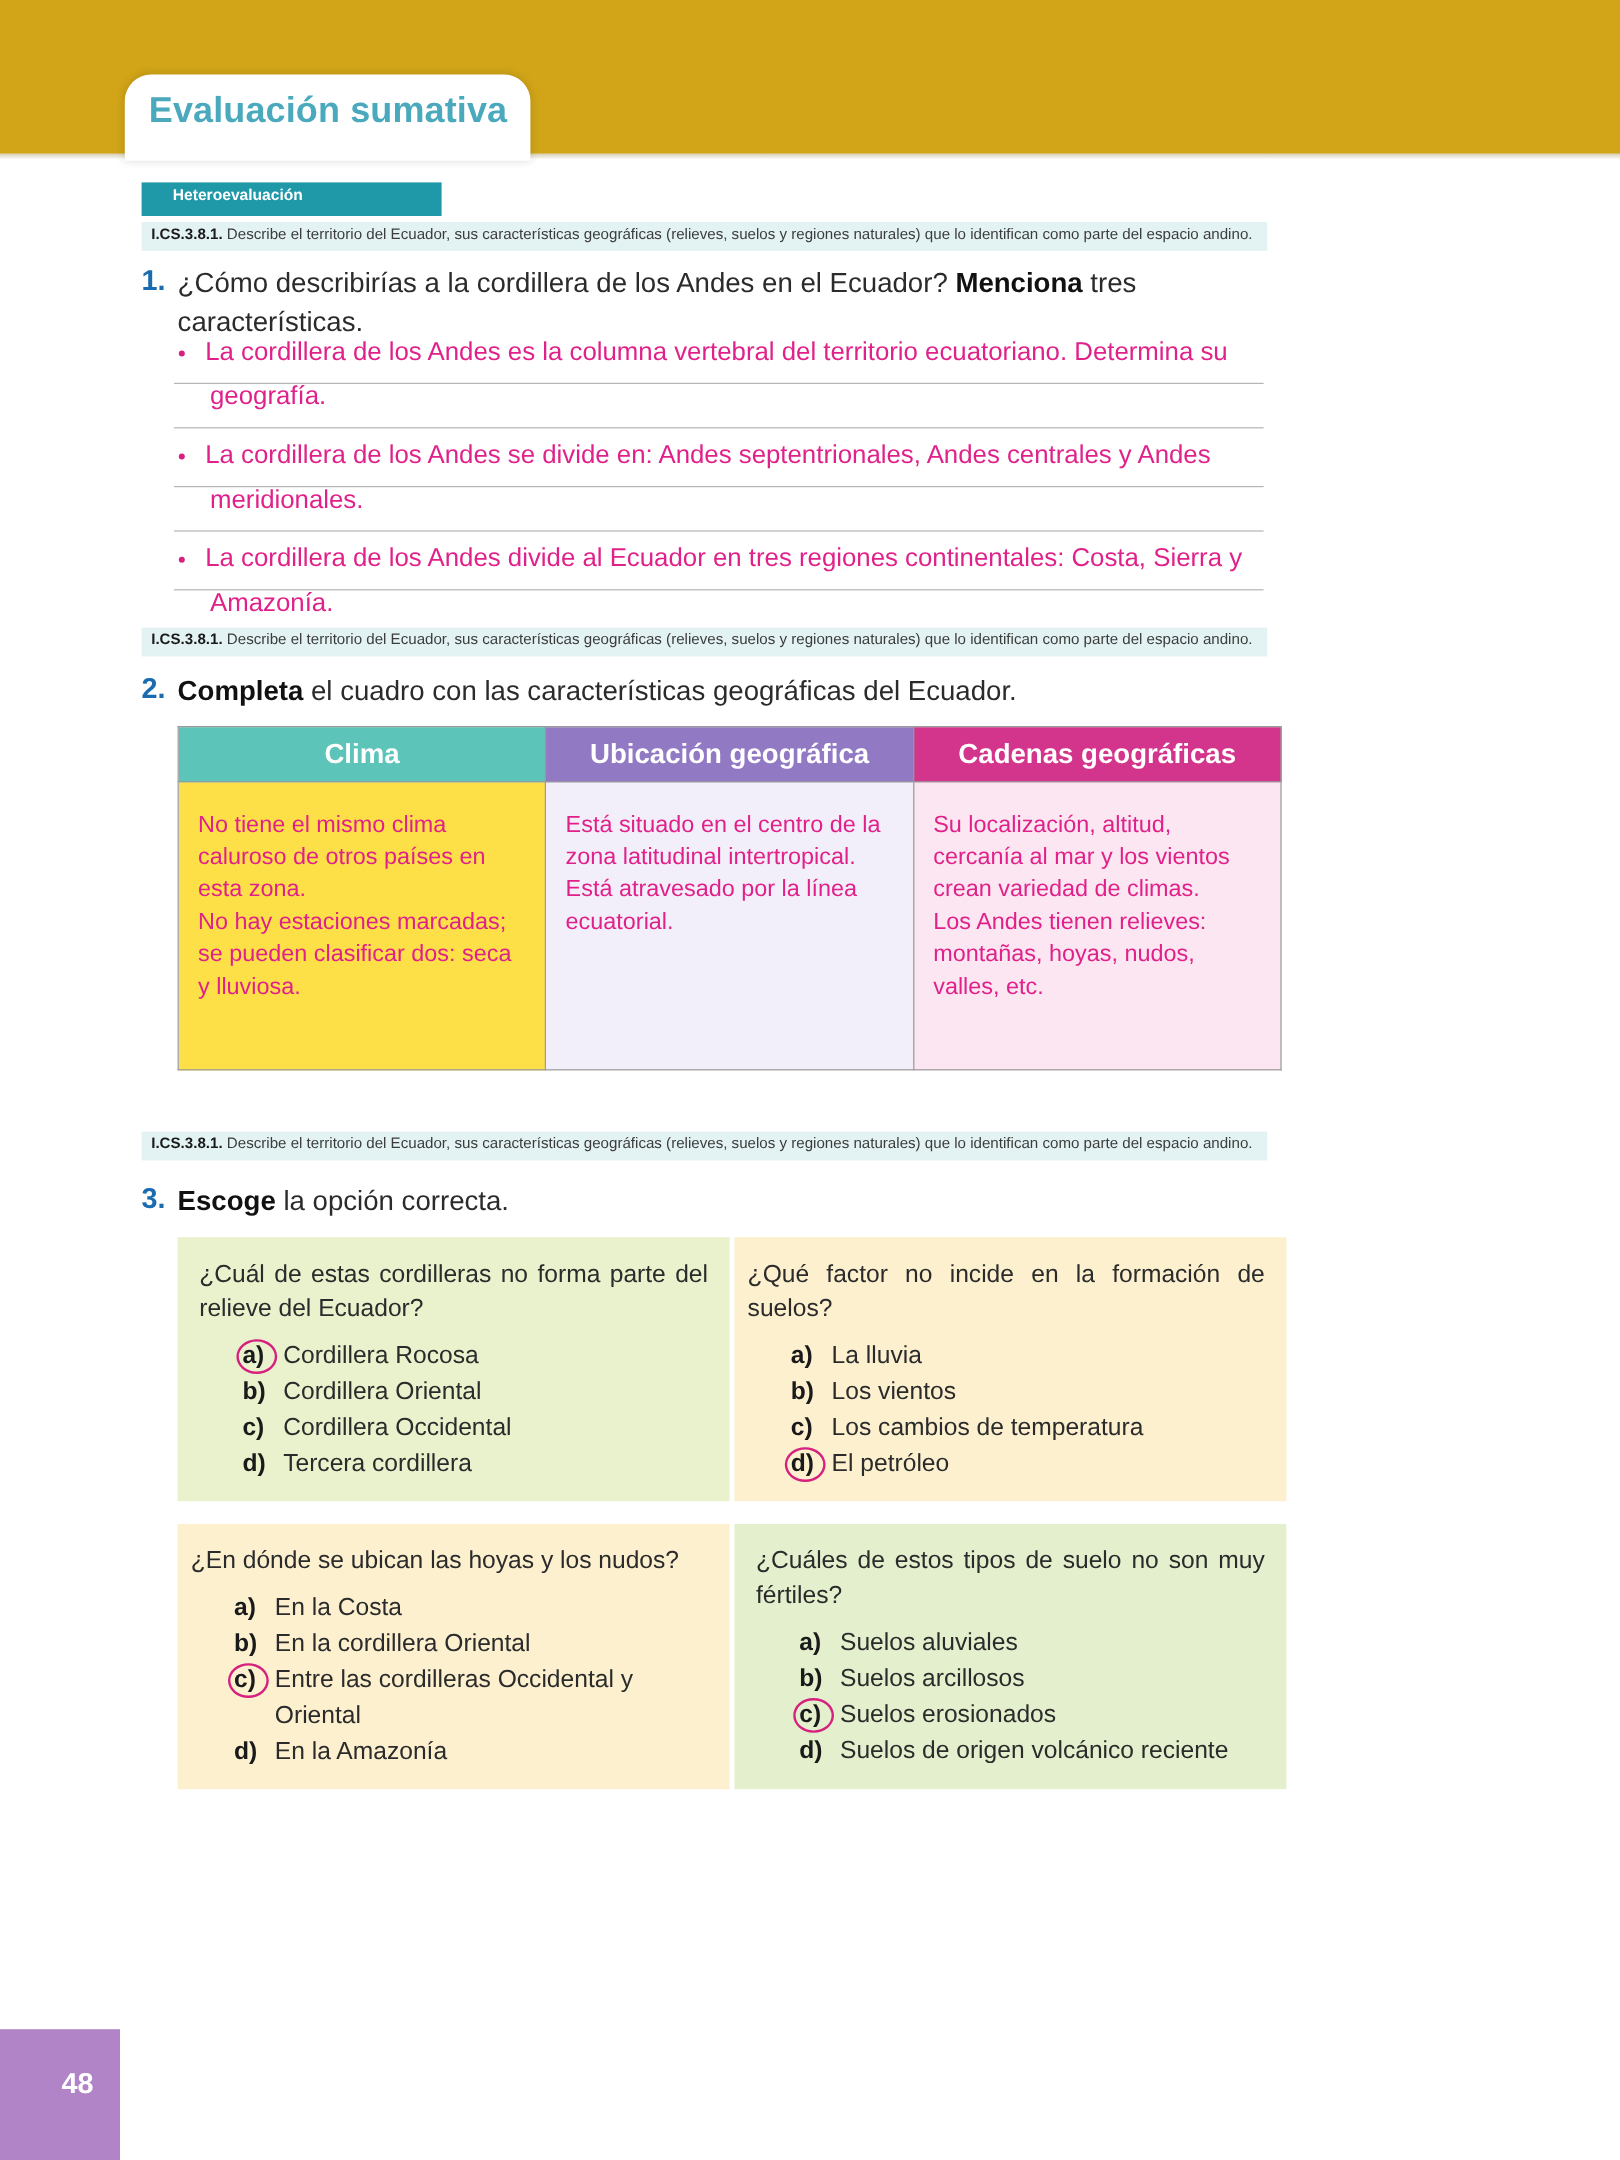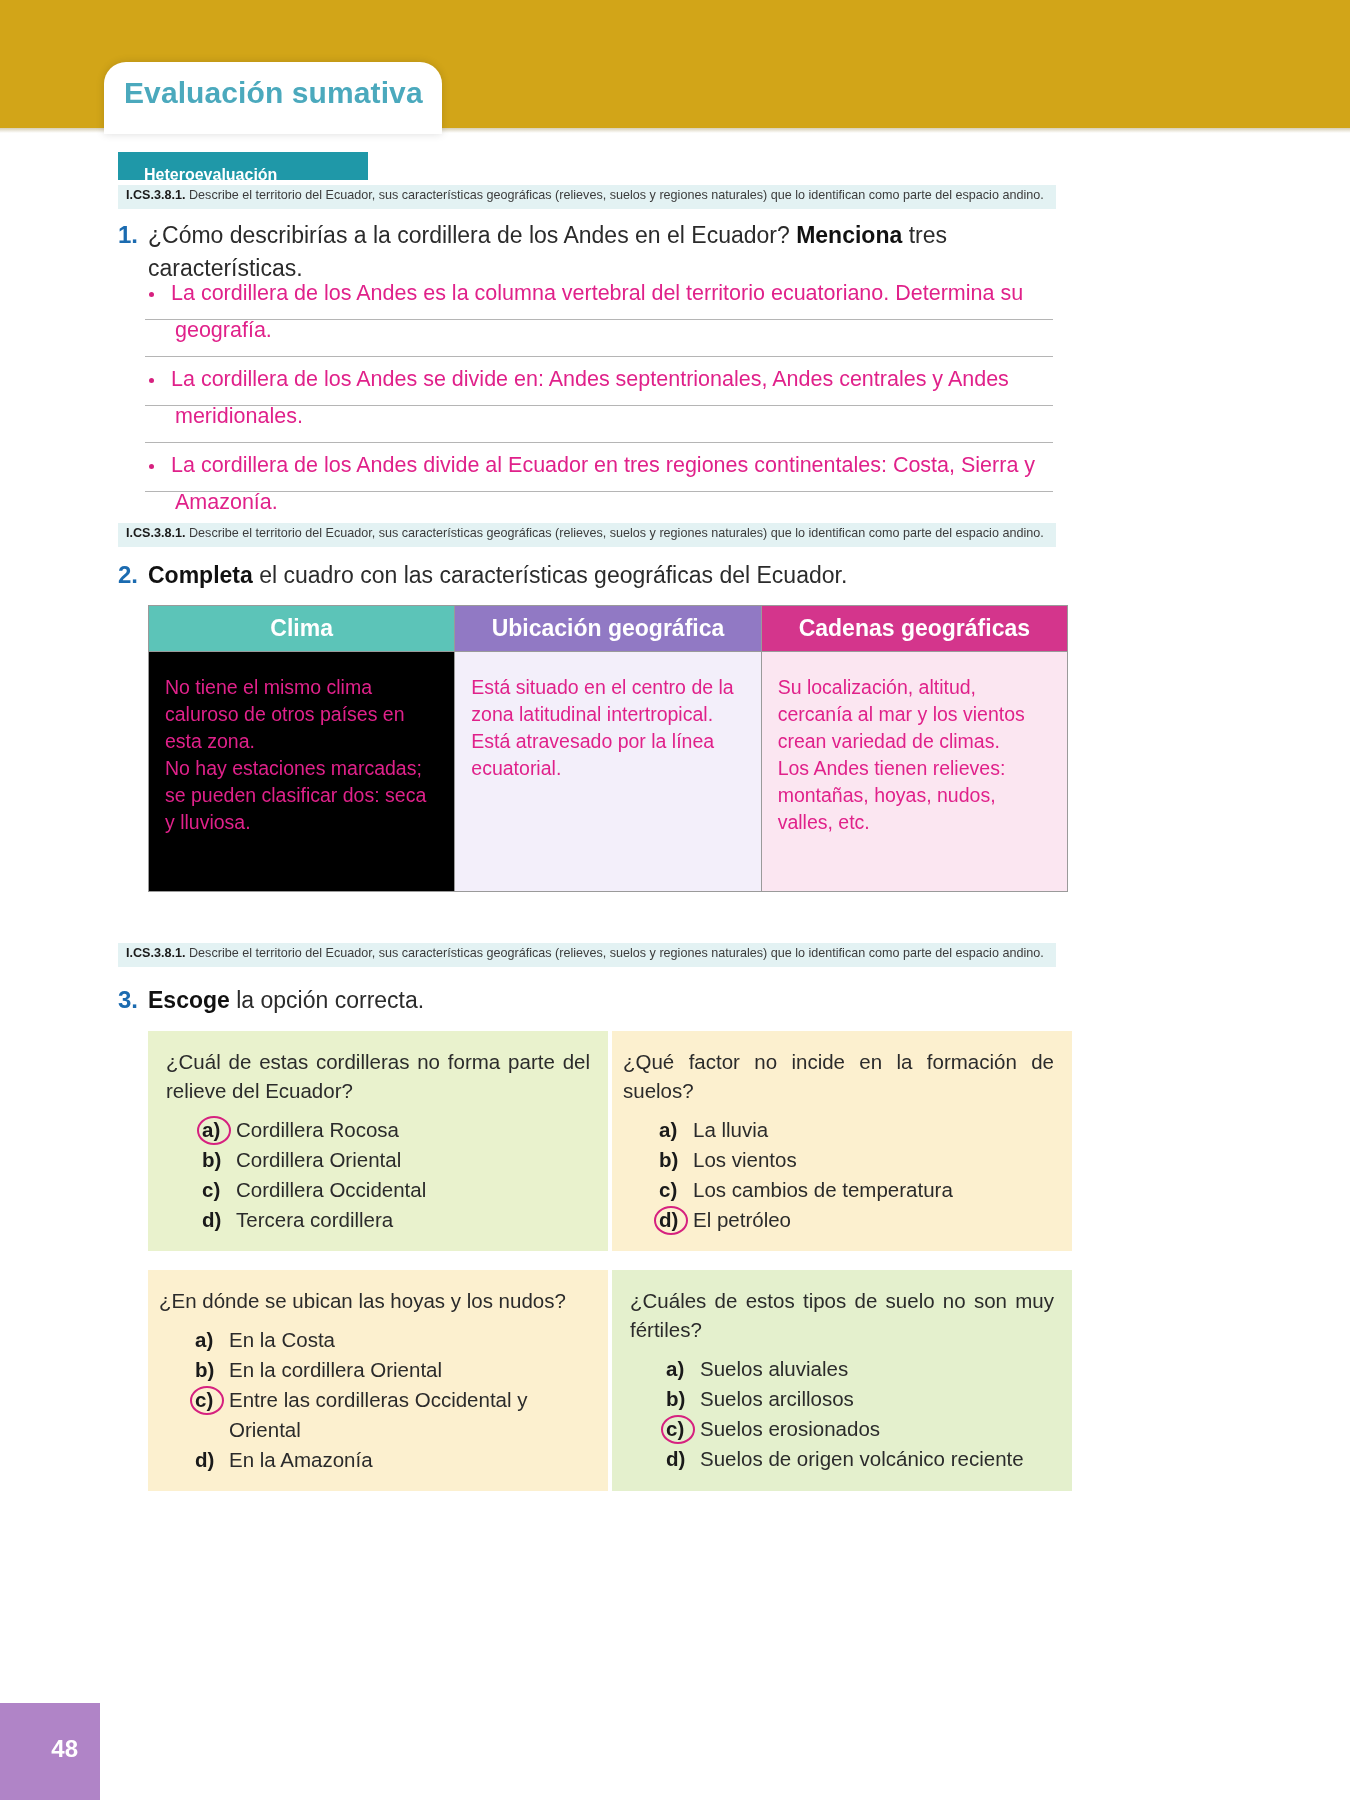--- a/index.html
+++ b/index.html
@@ -47,22 +47,22 @@
   
   .content { position: absolute; left: 0; top: 133px; width: 1350px; }
 
   
   .het-badge {
     position: absolute; left: 118px; top: 19px;
     width: 250px; height: 28px;
     background: #1f98a8;
   }
   .het-badge span {
-    display:block; padding: 14px 0 0 26px;
-    color: #ffffff; font-size: 16px; font-weight: bold;
+    display:block; padding: 3px 0 0 26px;
+    color: #ffffff; font-size: 13px; font-weight: bold;
     white-space: nowrap;
   }
 
   
   .indicator {
     position: absolute; left: 118px;
     width: 938px; height: 24px;
     background: #e3f2f3;
     padding: 3px 0 0 8px;
     font-size: 12.6px;
@@ -122,21 +122,21 @@
   .tbl th.c3 { background: #d4358c; }
   .tbl td {
     height: 240px;
     vertical-align: top;
     padding: 22px 16px 0 16px;
     border: 1px solid #9a9a9a;
     font-size: 19.5px;
     line-height: 27px;
     color: #e0218a;
   }
-  .tbl td.c1 { background: #000000; }
+  .tbl td.c1 { background: #fde047; }
   .tbl td.c2 { background: #f3effa; }
   .tbl td.c3 { background: #fbe6f1; }
   .tbl td p { margin: 0; }
 
   
   .mc-grid {
     position: absolute;
     width: 920px;
     display: grid;
     grid-template-columns: 460px 460px;
@@ -171,21 +171,21 @@
     width: 30px; height: 25px;
     border: 2.2px solid #d6217f;
     border-radius: 50%;
     pointer-events: none;
   }
   .mc-txt { display: inline-block; }
 
   
   .page-tab {
     position: absolute; left: 0; bottom: 0;
-    width: 100px; height: 97px;
+    width: 100px; height: 109px;
     background: #b084c7;
   }
   .page-tab span {
     position: absolute; right: 22px; top: 32px;
     color: #ffffff; font-size: 24px; font-weight: bold;
   }
 </style>
 </head>
 <body>
 

